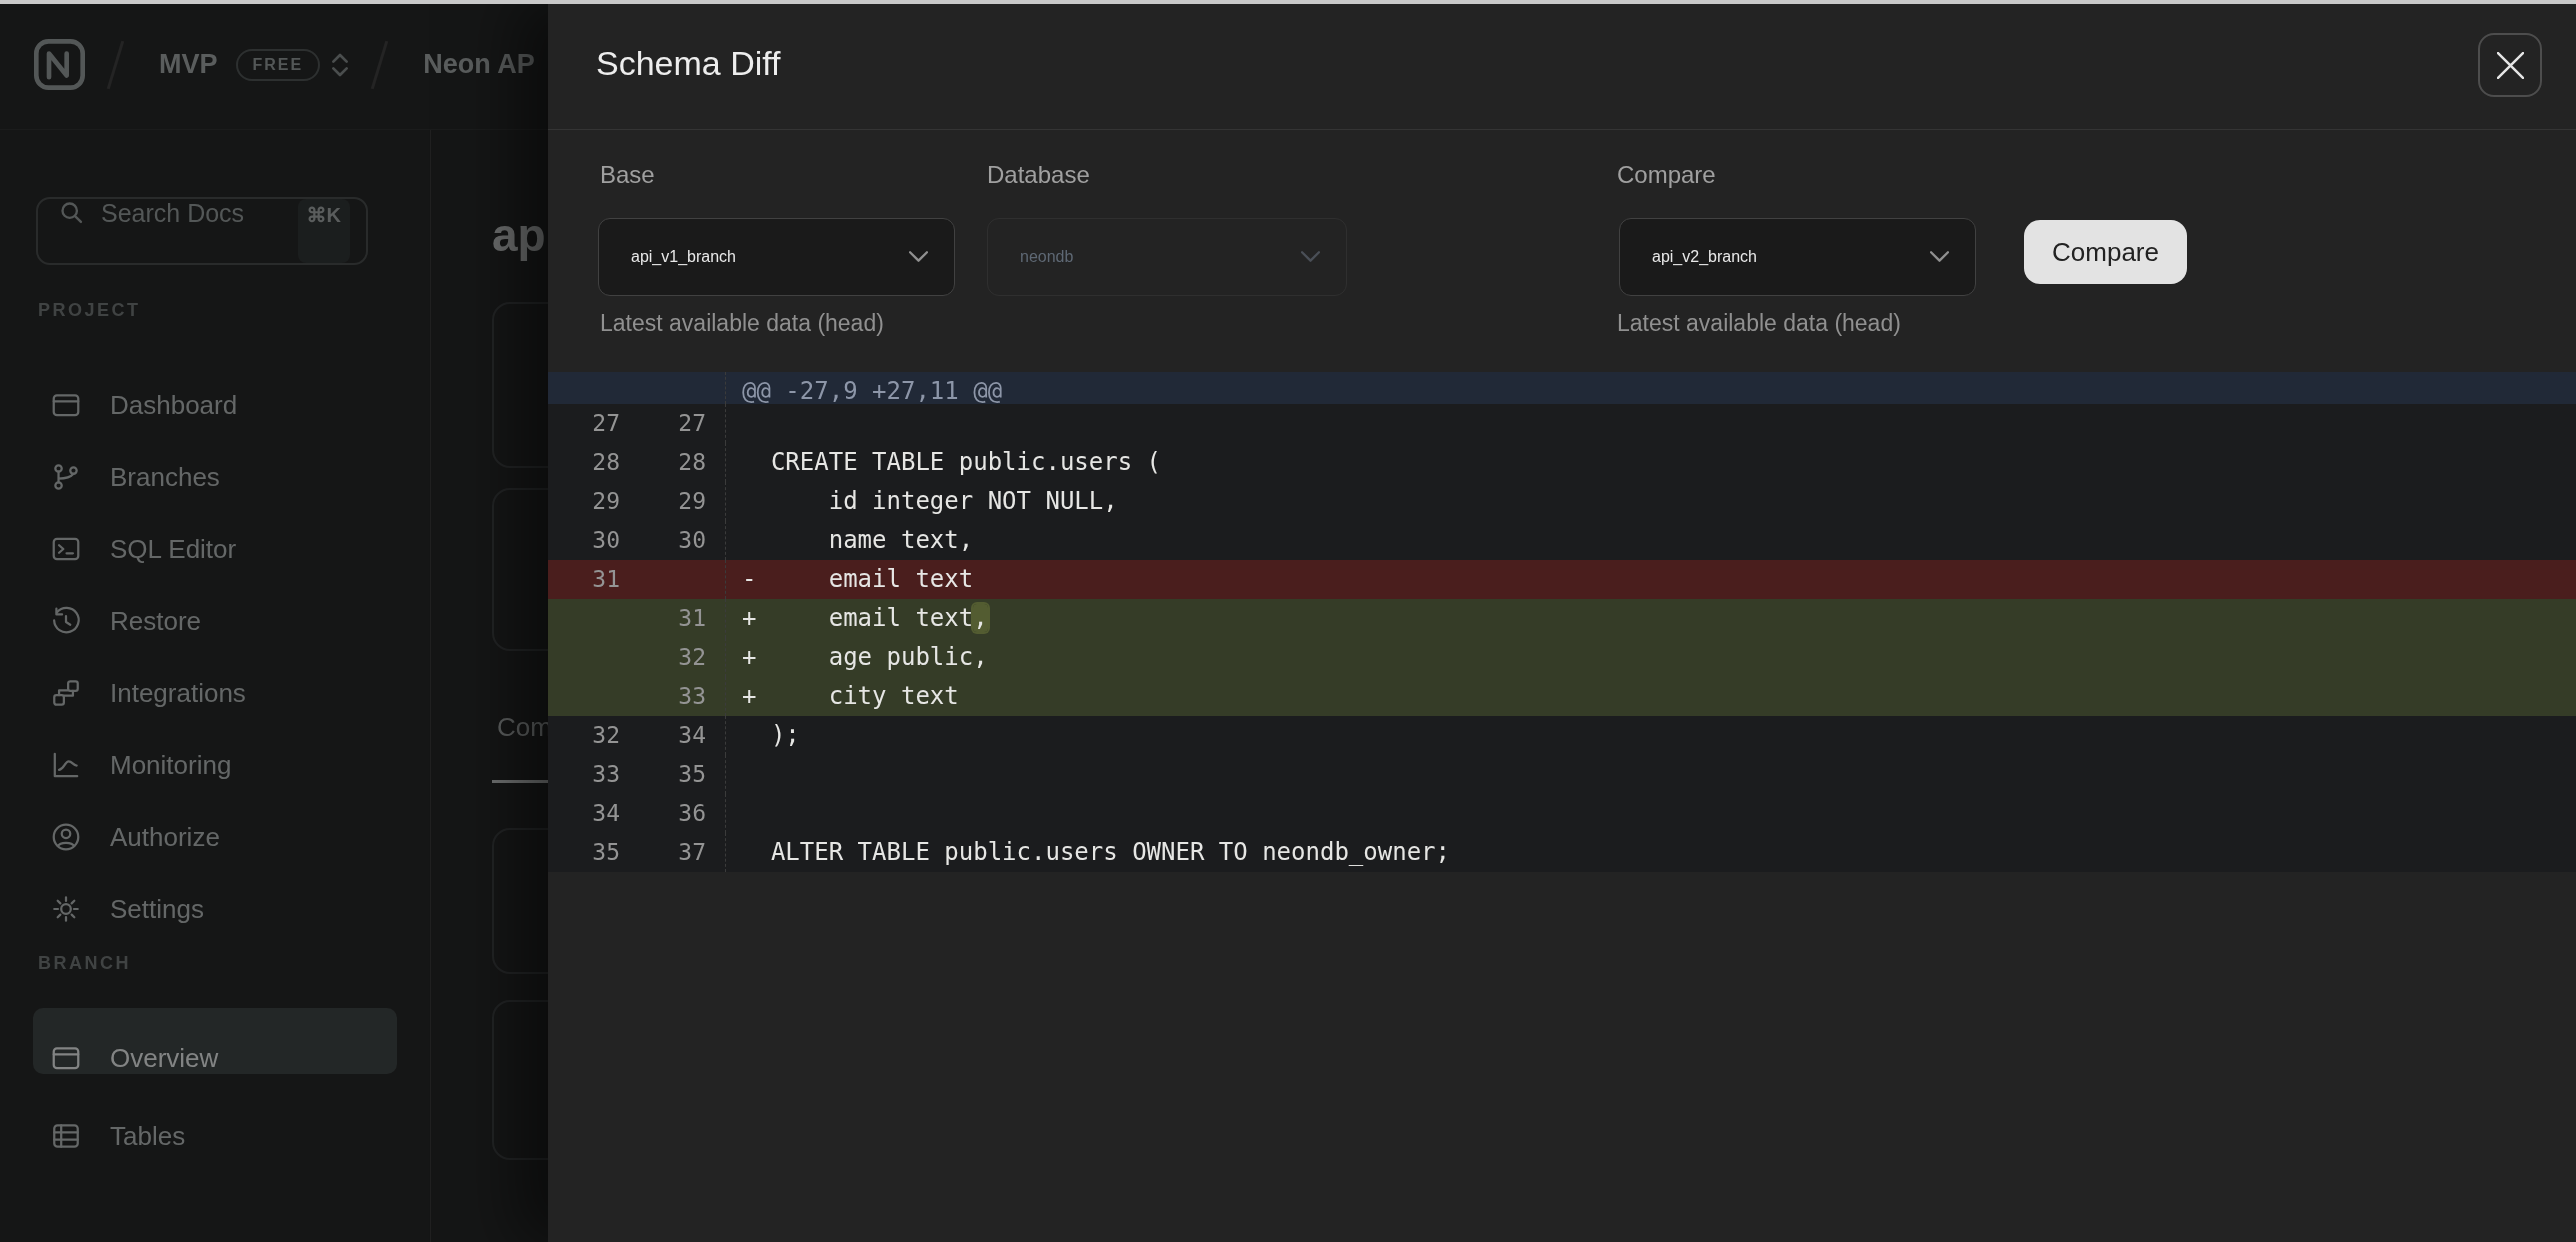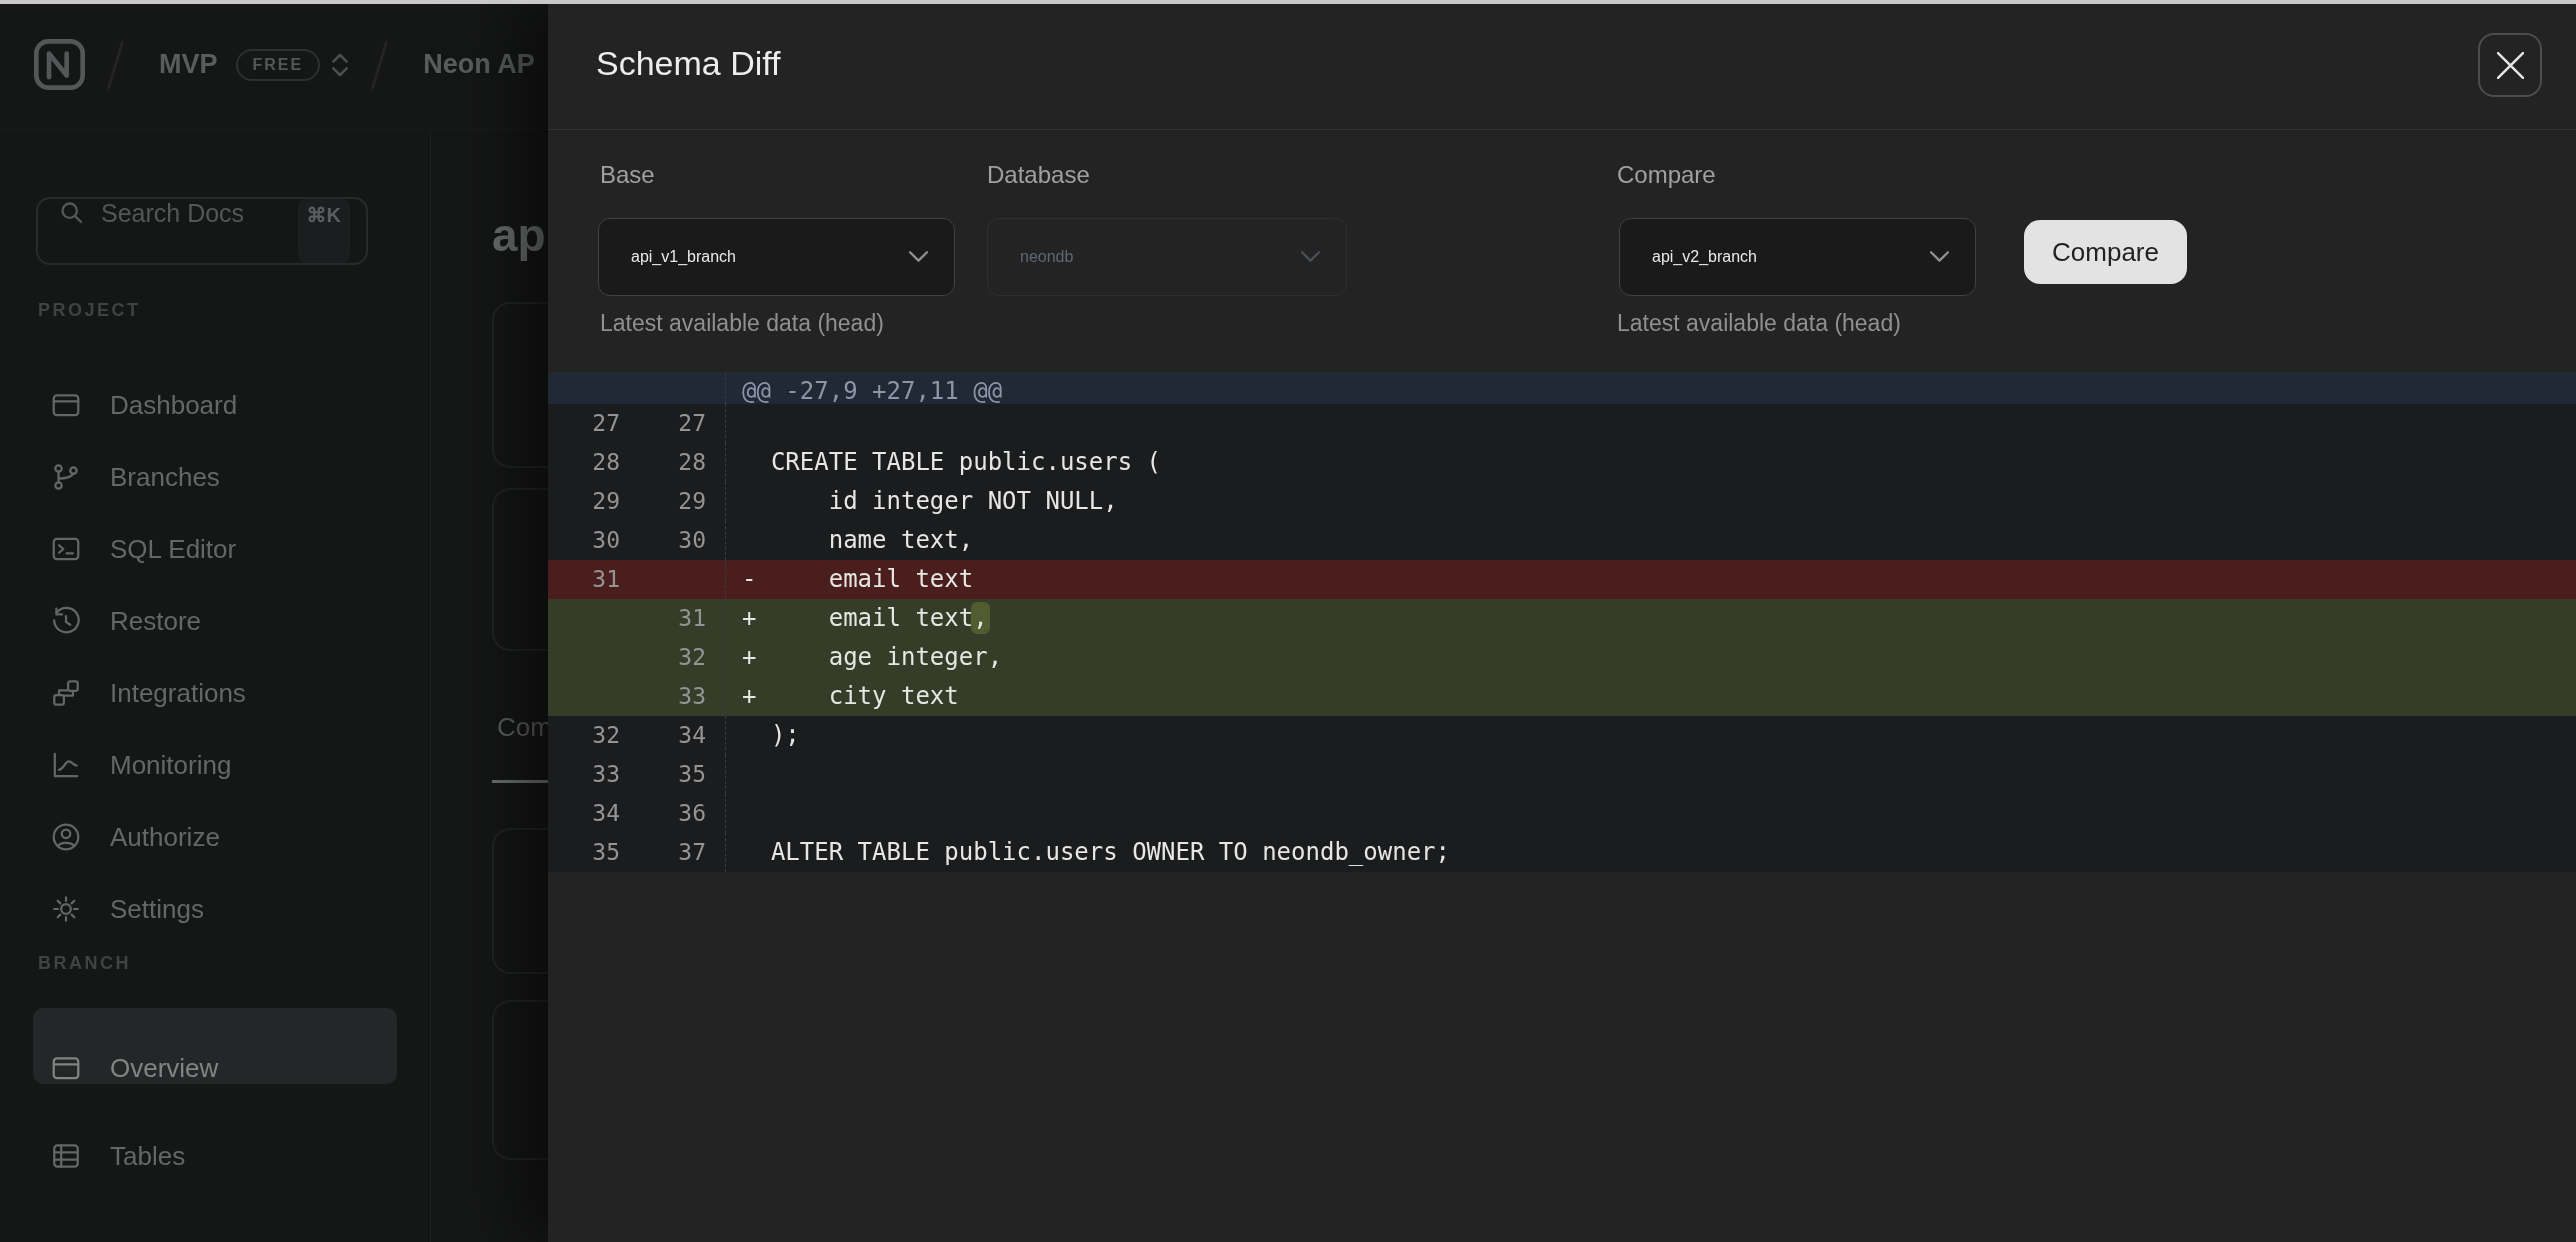--- a/index.html
+++ b/index.html
@@ -33,21 +33,21 @@
 
   .nav-sections { position:absolute; left:0; top:170px; width:430px; }
   .nav-label { margin:0 0 0 38px; font-size:18px; font-weight:700; letter-spacing:2.5px; color:#6b7070; }
   .nav-label.first { margin-bottom:28px; }
   .nav-label.later { margin-top:28px; margin-bottom:34px; }
   .nav-item { height:72px; display:flex; align-items:flex-end; margin:0 33px; padding-left:17px;
               border-radius:10px; color:#a7acac; cursor:pointer; }
   .nav-item .nico { width:32px; height:32px; flex:0 0 auto; }
   .nav-item .nlabel { margin-left:28px; font-size:26px; }
   .nav-item.active { background:#3b4141; color:#d9dcdc; height:60px; margin-bottom:12px; }
-  .nav-item.compact { height:76px; }
+  .nav-item.compact { height:66px; }
 
   .bg-content { position:absolute; left:431px; top:130px; width:117px; height:1112px; overflow:hidden; z-index:1; }
   .bg-heading { position:absolute; left:61px; top:78px; font-size:46px; font-weight:700; color:#b4b8b8; white-space:nowrap; }
   .bg-card { position:absolute; left:61px; width:190px; border:2px solid #3a3d3e; border-radius:18px; }
   .bg-card.c1 { top:172px; height:166px; }
   .bg-card.c2 { top:358px; height:163px; }
   .bg-card.c3 { top:698px; height:146px; }
   .bg-card.c4 { top:870px; height:160px; }
   .bg-tab { position:absolute; left:66px; top:582px; font-size:26px; color:#999e9e; white-space:nowrap; }
   .bg-tab-underline { position:absolute; left:61px; top:650px; width:62px; height:3px; background:#b9bdbd; }
@@ -293,21 +293,21 @@
           <span class="code">-     email text</span>
         </div>
         <div class="diff-row add">
           <span class="gut g1"></span>
           <span class="gut g2">31</span>
           <span class="code">+     email text<span class="hl-seg">,</span></span>
         </div>
         <div class="diff-row add">
           <span class="gut g1"></span>
           <span class="gut g2">32</span>
-          <span class="code">+     age integer,</span>
+          <span class="code">+     age public,</span>
         </div>
         <div class="diff-row add">
           <span class="gut g1"></span>
           <span class="gut g2">33</span>
           <span class="code">+     city text</span>
         </div>
         <div class="diff-row ctx">
           <span class="gut g1">32</span>
           <span class="gut g2">34</span>
           <span class="code">  );</span>

